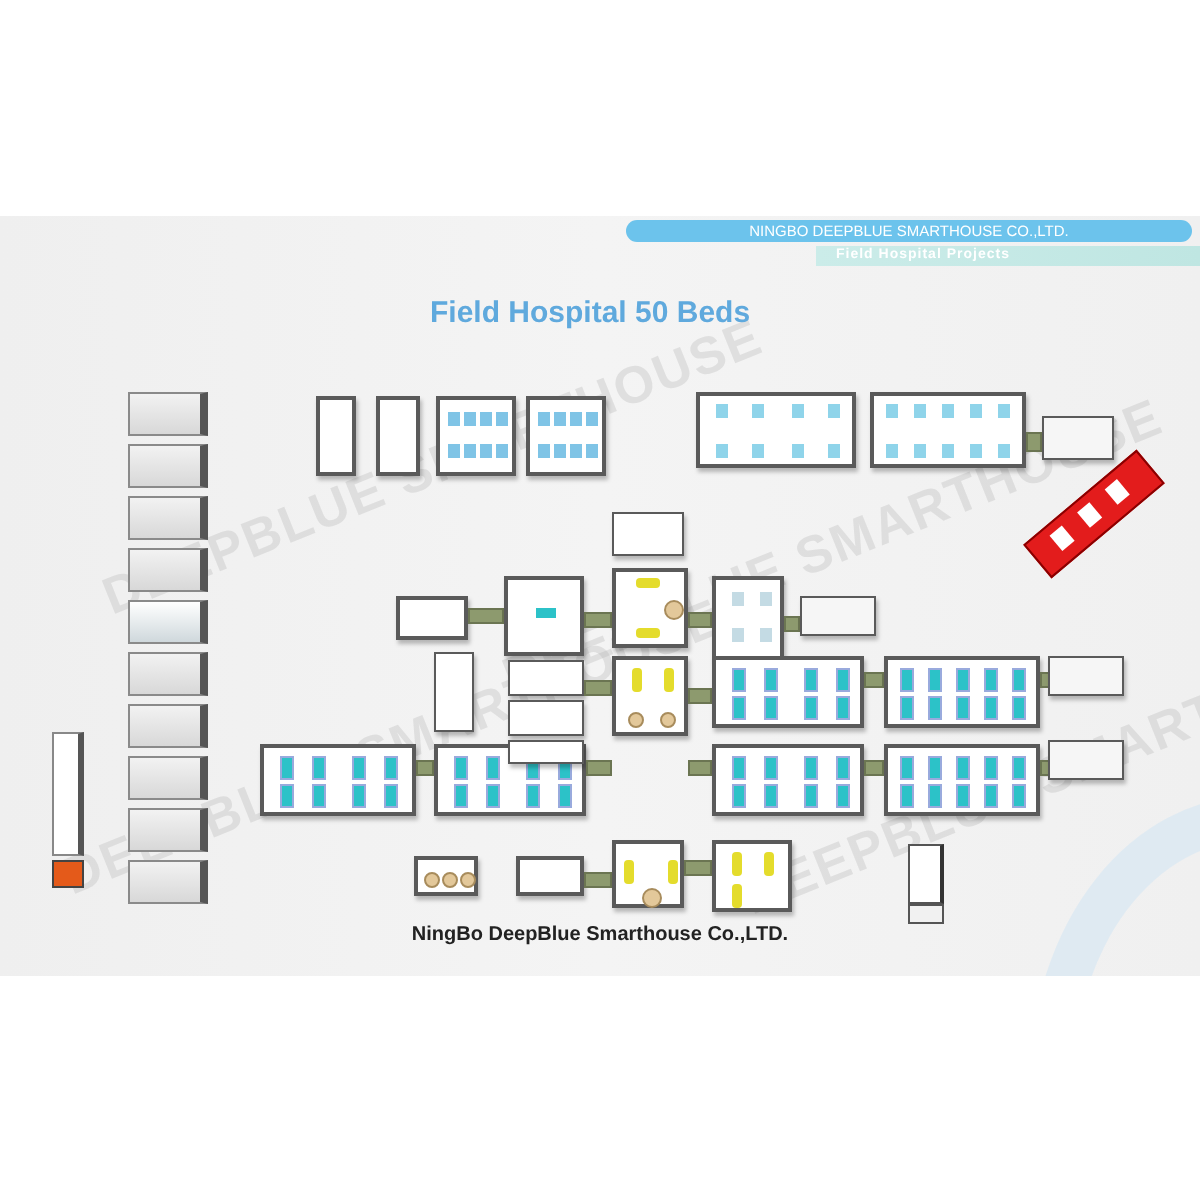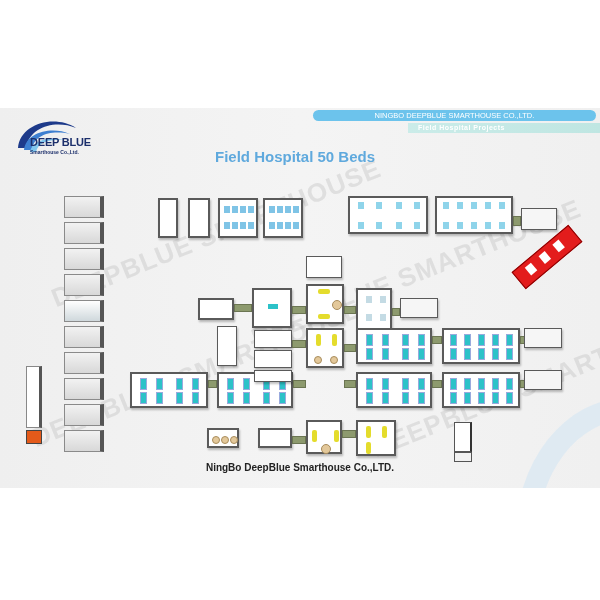--- a/index.html
+++ b/index.html
@@ -29,29 +29,20 @@
 <body>
 
 <div class="slide">
   <div class="arc"></div>
 
   <div class="wm" style="left:40px;top:110px;">DEEPBLUE SMARTHOUSE</div>
   <div class="wm" style="left:240px;top:150px;">DEEPBLUE SMARTHOUSE</div>
   <div class="wm" style="left:20px;top:250px;">DEEPBLUE SMARTHOUSE</div>
   <div class="wm" style="left:360px;top:260px;">DEEPBLUE SMARTHOUSE</div>
 
-  <div class="logo">
-    <svg class="logo-swoosh" viewBox="0 0 64 38">
-      <path d="M4 34 C6 10 40 0 62 14 C42 6 16 12 12 34 Z" fill="#1d3a8a"></path>
-      <path d="M10 36 C12 18 38 12 56 20 C38 16 20 20 18 36 Z" fill="#3d7fd0"></path>
-      <path d="M16 38 C18 26 36 22 50 26 C36 25 24 28 22 38 Z" fill="#7fc6ee"></path>
-    </svg>
-    <div class="logo-title">DEEP BLUE</div>
-    <div class="logo-sub">Smarthouse Co.,Ltd.</div>
-  </div>
 
   <div class="banner1">NINGBO DEEPBLUE SMARTHOUSE CO.,LTD.</div>
   <div class="banner2">Field Hospital Projects</div>
 
   <div class="title">Field Hospital 50 Beds</div>
 
   <div>
     <div class="cont" style="left:64px;top:88px;width:40px;height:22px;"></div>
     <div class="cont" style="left:64px;top:114px;width:40px;height:22px;"></div>
     <div class="cont" style="left:64px;top:140px;width:40px;height:22px;"></div>

